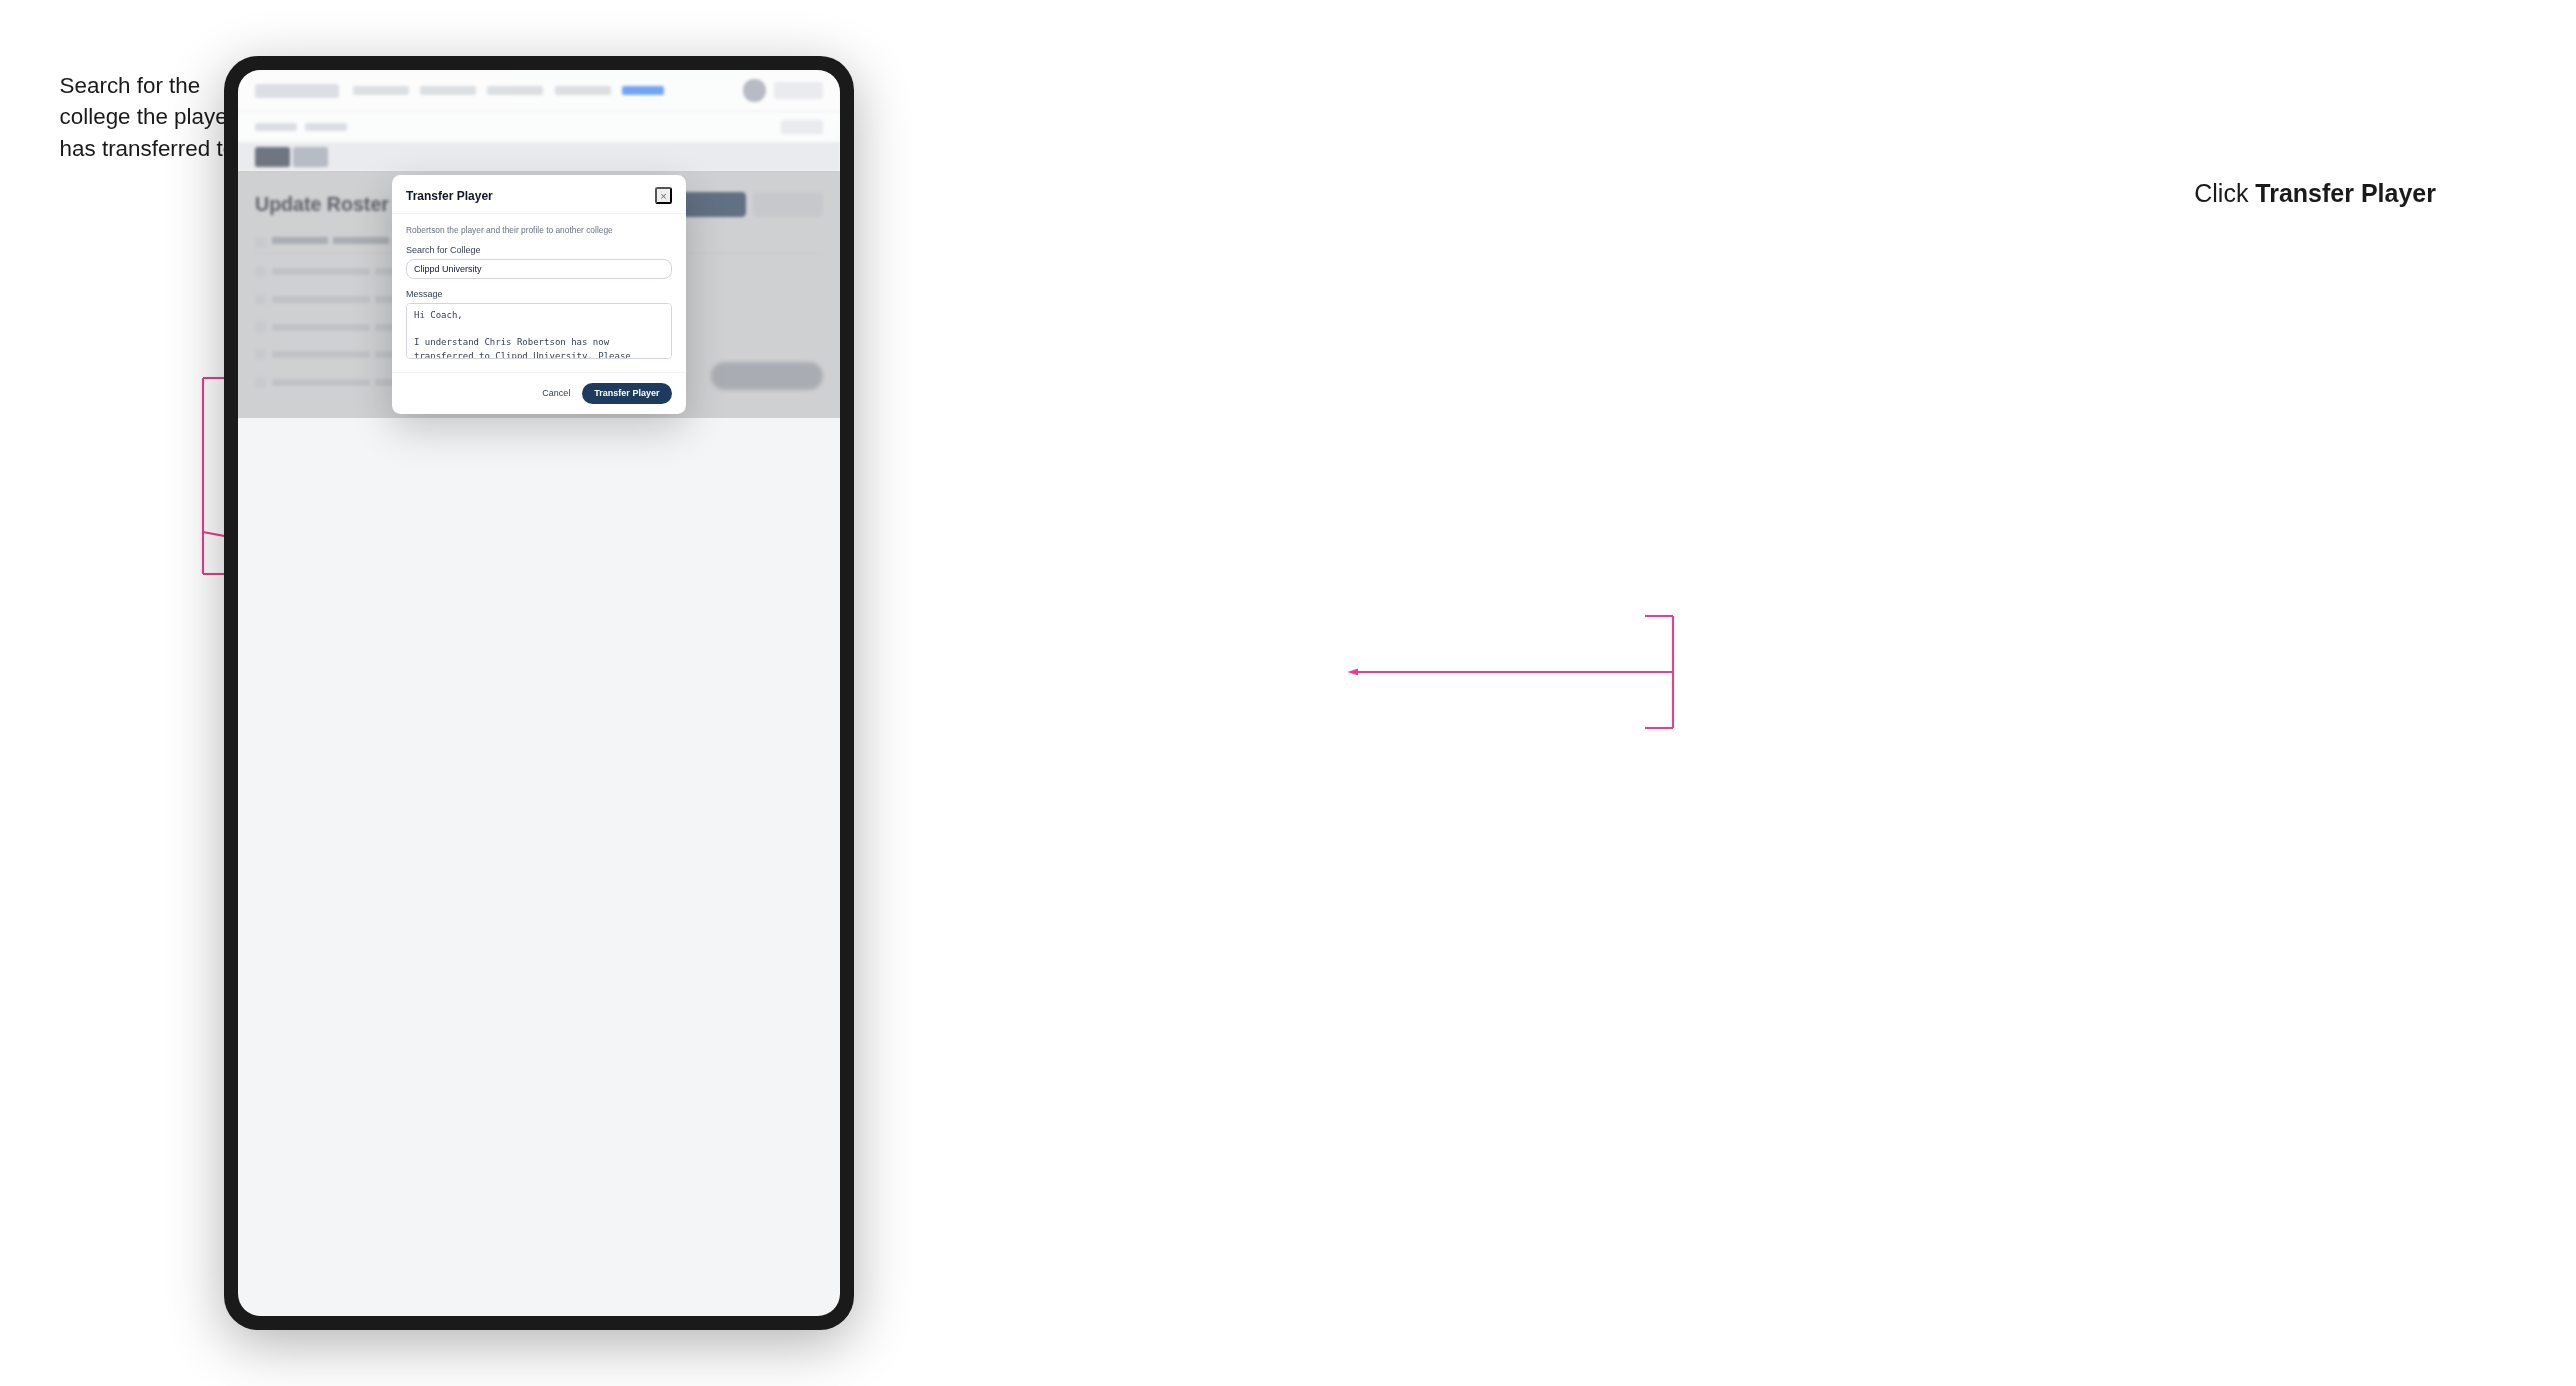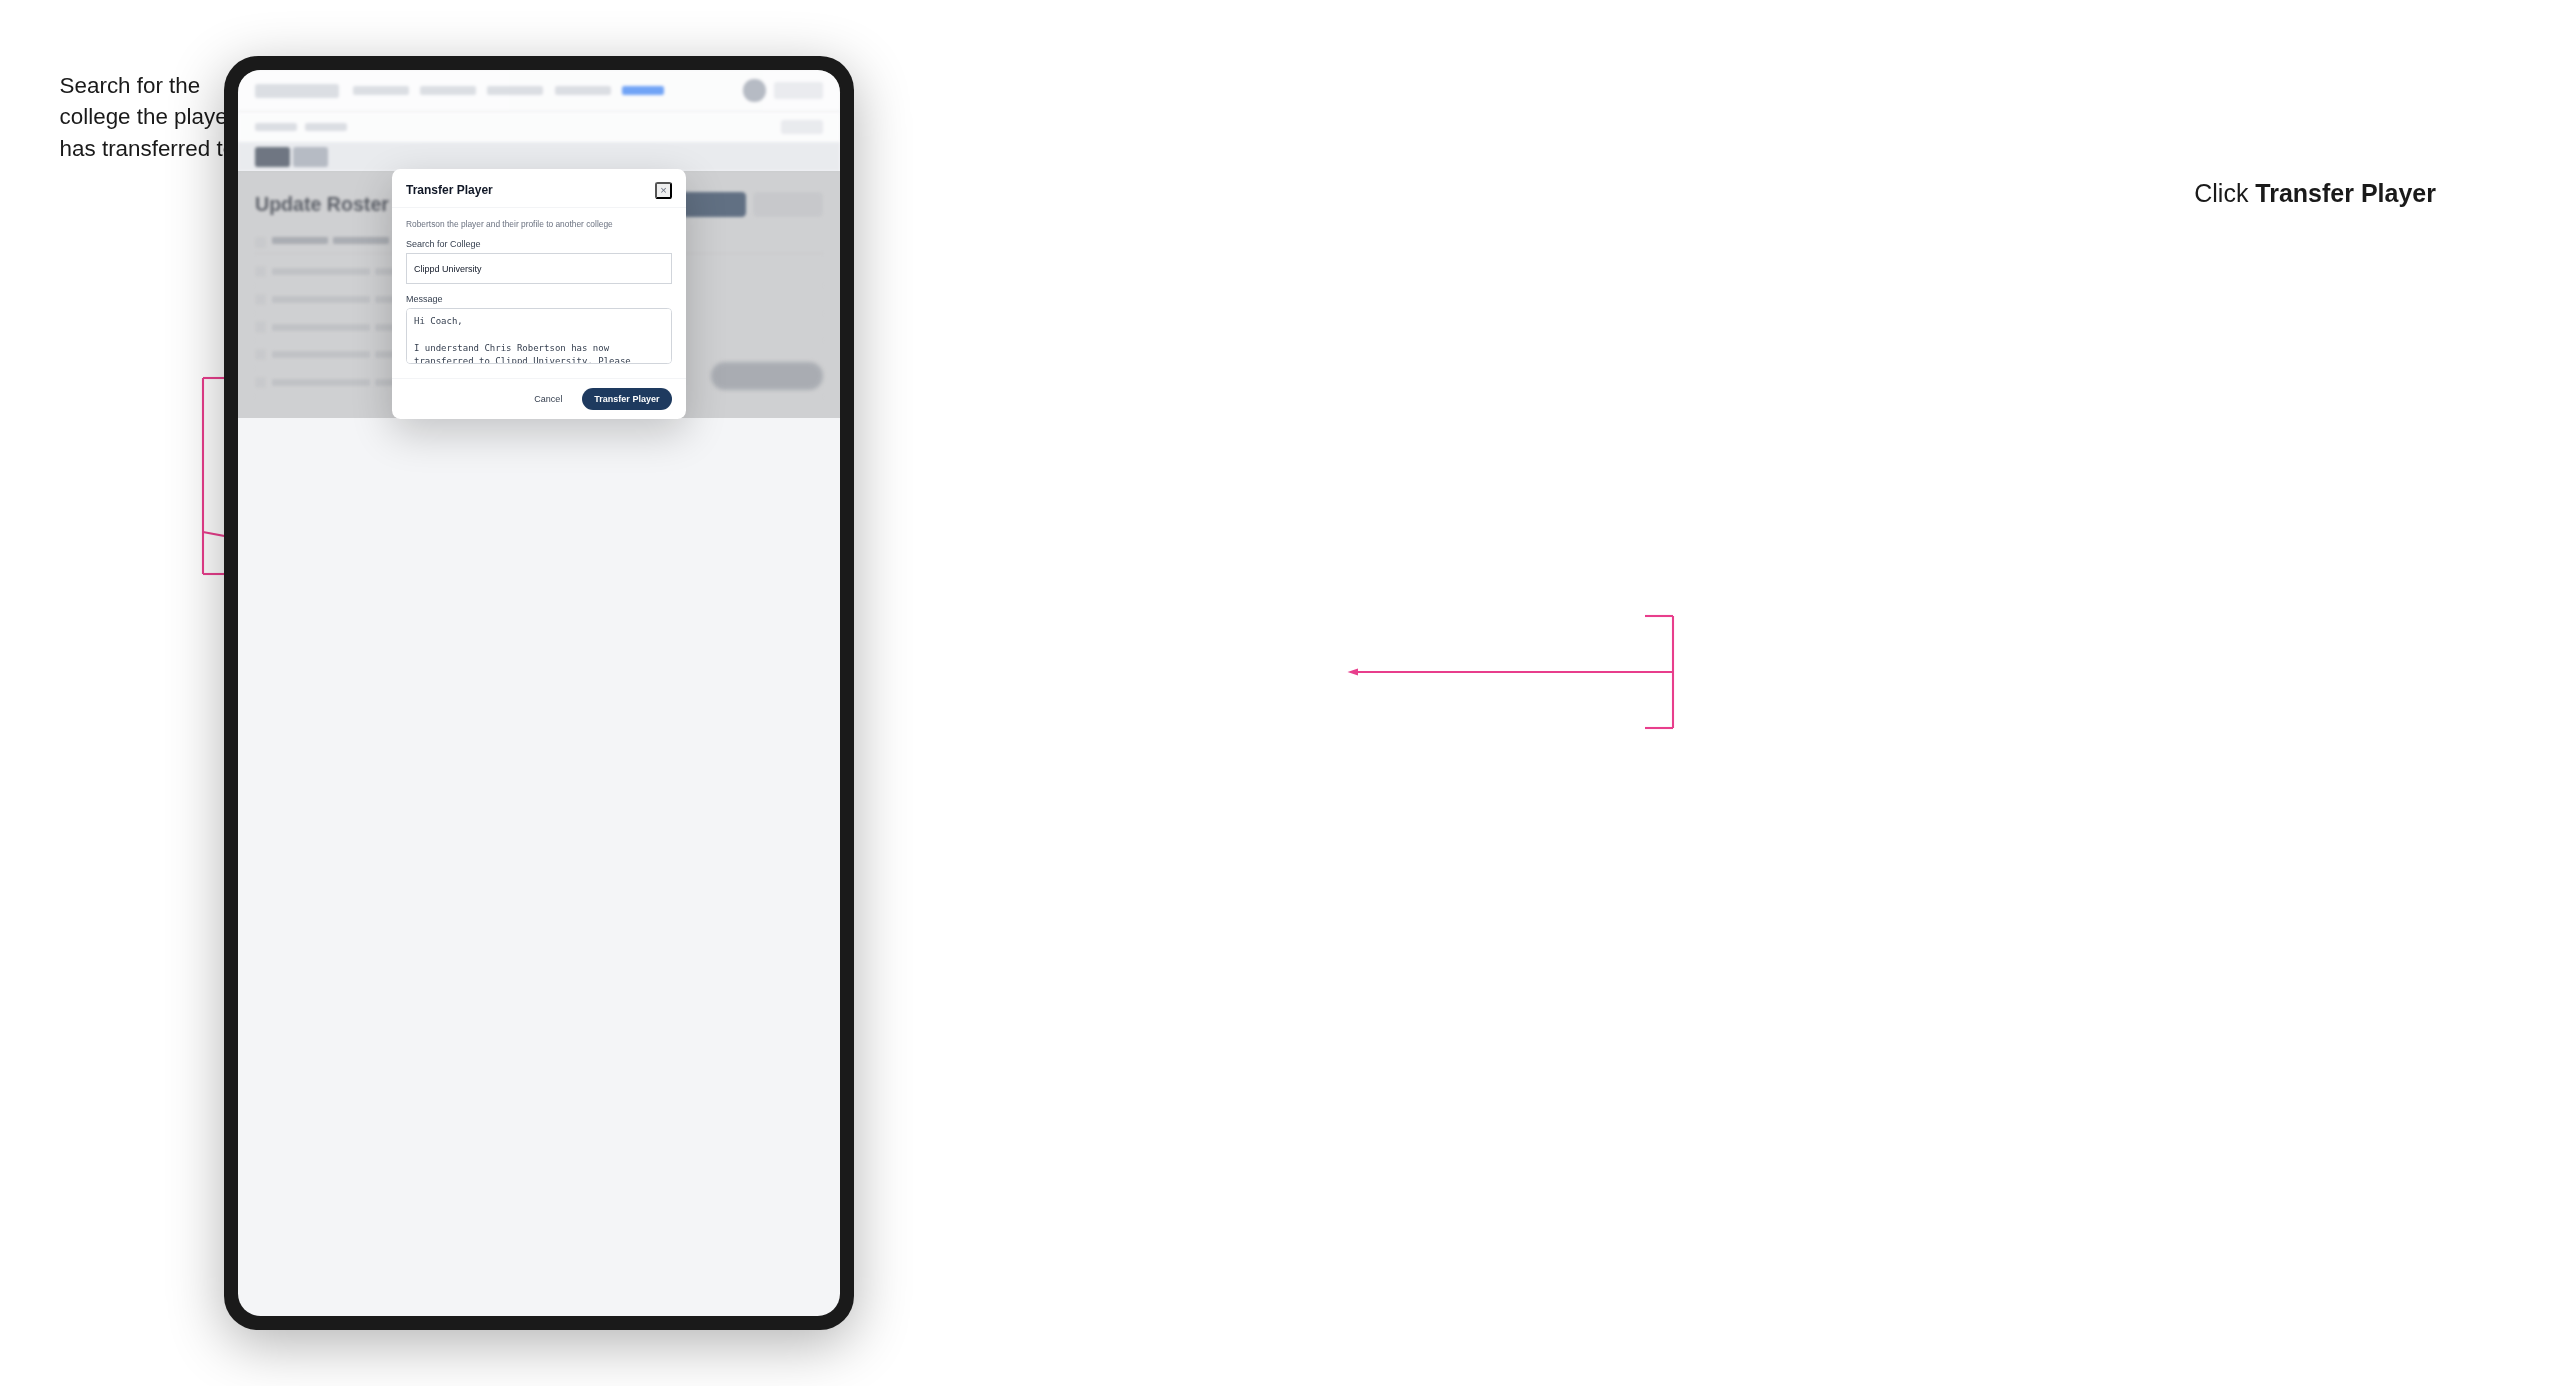--- a/index.html
+++ b/index.html
@@ -327,23 +327,23 @@
     }
     .form-label {
       font-size: 9px;
       font-weight: 500;
       color: #374151;
       margin-bottom: 4.2px;
       display: block;
     }
     .form-input {
       width: 100%;
-      height: 31px;
+      height: 20px;
       border: 0.7px solid #d1d5db;
-      border-radius: 0;
+      border-radius: 8px;
       padding: 0 7px;
       font-size: 9px;
       color: #111827;
       background: #fff;
       margin-bottom: 9.8px;
       outline: none;
     }
     .form-textarea {
       width: 100%;
       height: 56px;
@@ -355,21 +355,21 @@
       background: #fff;
       resize: none;
       outline: none;
       margin-bottom: 0;
       line-height: 1.5;
     }
     .modal-footer {
       display: flex;
       align-items: center;
       justify-content: flex-end;
-      gap: 11px;
+      gap: 3px;
       padding: 9.8px 14px;
       border-top: 0.7px solid #f3f4f6;
     }
     .btn-cancel {
       background: transparent;
       border: none;
       font-size: 9px;
       color: #374151;
       cursor: pointer;
       padding: 4.2px 8.4px;

